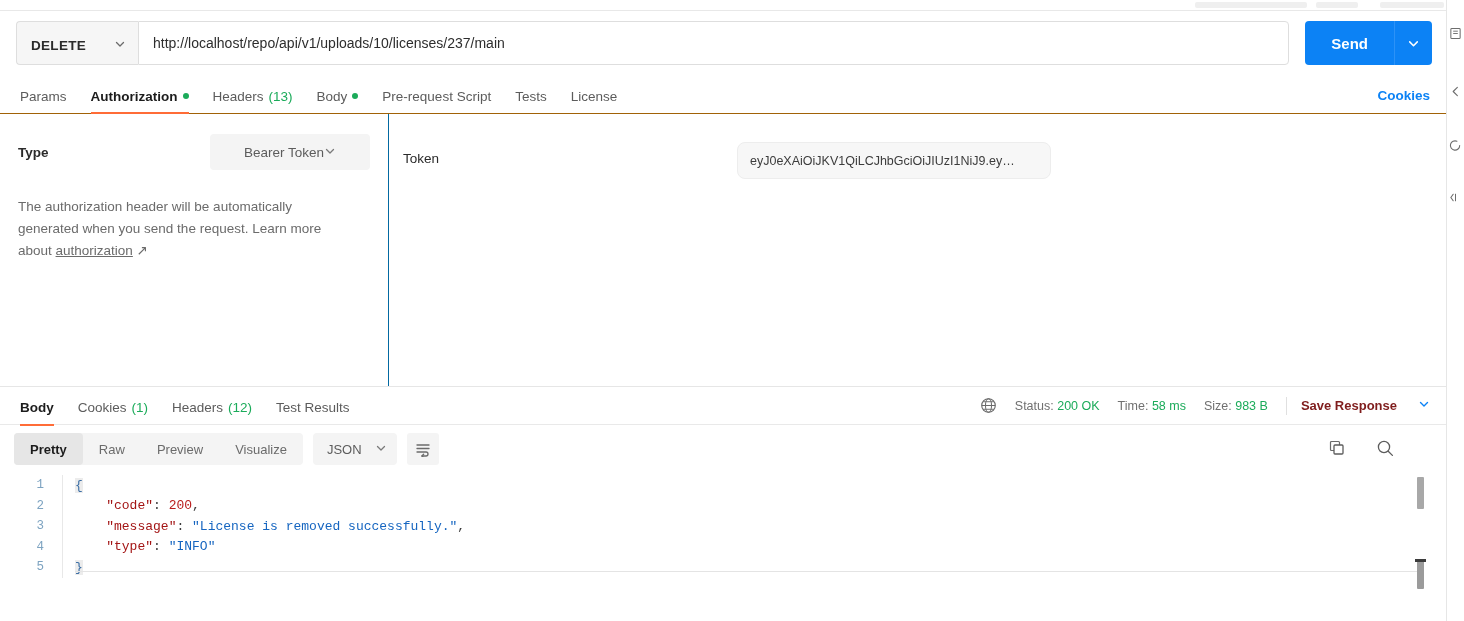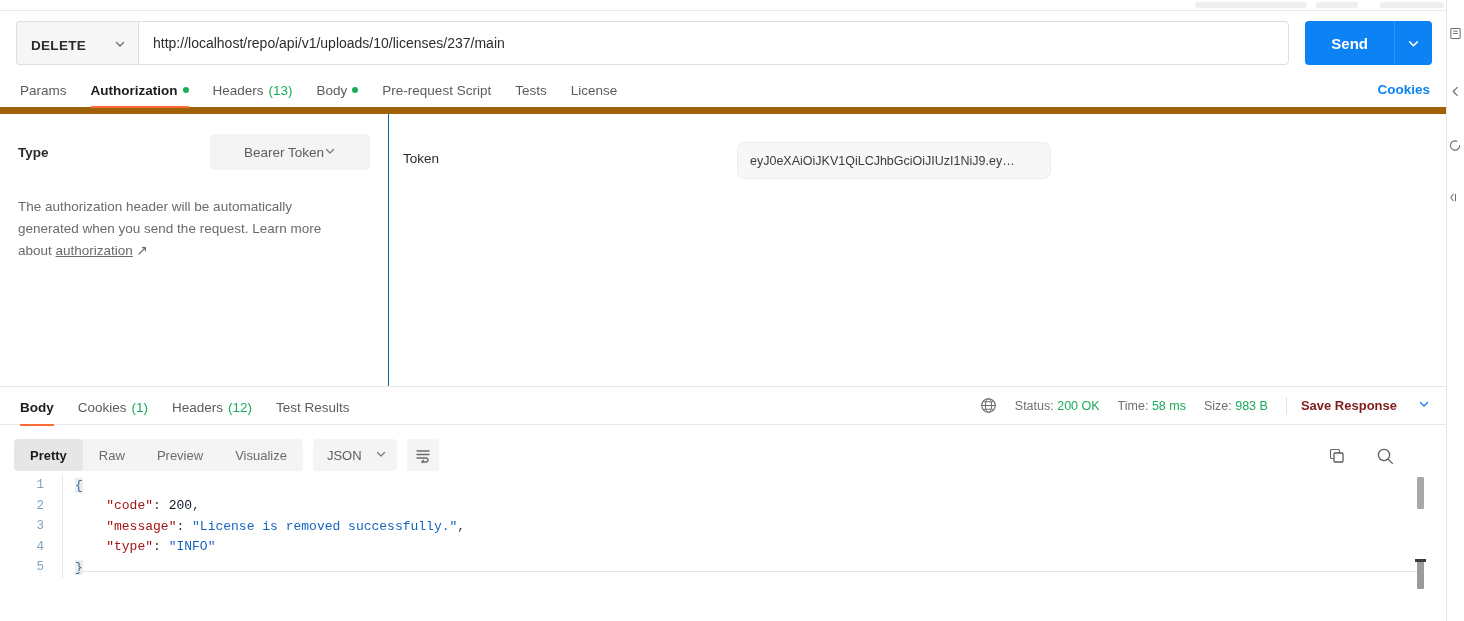--- a/index.html
+++ b/index.html
@@ -40,21 +40,21 @@
   }
   .send-caret {
     background: #0c82f5; width: 38px; height: 44px; border-radius: 0 4px 4px 0;
     border-left: 1px solid #2c92f7; display: flex; align-items: center; justify-content: center;
     cursor: pointer;
   }
 
   
   .req-tabs {
     display: flex; align-items: flex-end; gap: 0;
-    border-bottom: 7px solid #a16207; padding: 0 16px; height: 37px; margin-top: 12px;
+    border-bottom: 1px solid #a16207; padding: 0 16px; height: 37px; margin-top: 12px;
     justify-content: space-between;
   }
   .tabs-left { display: flex; align-items: flex-end; height: 37px; }
   .tab {
     font-size: 13.5px; color: #5c5c5c; padding: 0 12px 10px 12px; cursor: pointer;
     position: relative; display: flex; align-items: center; gap: 5px; line-height: 1;
     white-space: nowrap;
   }
   .tab:first-child { padding-left: 4px; }
   .tab.active { color: #1c1c1c; font-weight: 700; }
@@ -93,37 +93,37 @@
     padding: 0 16px; height: 38px; border-bottom: 1px solid #e9e9e9;
   }
   .resp-left { display: flex; align-items: flex-end; height: 38px; }
   .resp-right { display: flex; align-items: center; gap: 0; font-size: 12.5px; }
   .meta { color: #707070; margin-left: 18px; white-space: nowrap; }
   .meta b { color: #1bab5a; font-weight: 400; }
   .vdiv { width: 1px; height: 18px; background: #e0e0e0; margin: 0 14px 0 18px; }
   .save-resp { color: #7f1d1d; font-weight: 700; font-size: 13px; display: flex; align-items: flex-start; gap: 21px; cursor: pointer; }
 
   
-  .fmt-bar { display: flex; align-items: flex-end; padding: 8px 16px 0 14px; height: 46px; justify-content: space-between; gap: 32px; }
+  .fmt-bar { display: flex; align-items: flex-start; padding: 8px 16px 0 14px; height: 46px; justify-content: space-between; gap: 32px; }
   .fmt-left { display: flex; align-items: center; gap: 10px; }
   .seg { background: #f4f4f4; border-radius: 4px; display: flex; height: 32px; align-items: center; }
   .seg-item { font-size: 13px; color: #6b6b6b; padding: 0 16px; height: 32px; display: flex; align-items: center; cursor: pointer; border-radius: 4px; }
   .seg-item.active { background: #e6e6e6; color: #1c1c1c; font-weight: 700; }
   .json-sel { background: #f4f4f4; border-radius: 4px; height: 32px; width: 84px; display: flex; align-items: center; justify-content: space-between; padding: 0 10px 0 14px; font-size: 13px; color: #5c5c5c; cursor: pointer; }
   .icon-btn { width: 30px; height: 30px; display: flex; align-items: center; justify-content: center; cursor: pointer; border-radius: 3px; }
   .fmt-right { display: flex; align-items: center; gap: 18px; padding-right: 30px; }
 
   
   .code-area { position: relative; height: 116px; margin-top: 4px; overflow: hidden; }
   .code-line { display: flex; height: 20.5px; align-items: center; font-family: "Liberation Mono", monospace; font-size: 13px; }
   .ln { width: 62px; text-align: right; padding-right: 18px; color: #7da3c1; font-size: 12.5px; user-select: none; }
   .gutter-bar { width: 1px; background: #e8e8e8; height: 20.5px; }
   .code-text { padding-left: 12px; white-space: pre; }
   .c-key { color: #a31515; }
-  .c-num { color: #0f172a; }
+  .c-num { color: #b91c1c; }
   .c-str { color: #1565c0; }
   .c-pun { color: #3b3b3b; }
   .c-brace { color: #3b6ea5; background: #ececec; }
   .line5-rule { position: absolute; left: 75px; right: 22px; top: 96px; height: 1px; background: #e4e4e4; }
   .scroll-thumb { position: absolute; right: 22px; width: 7px; background: #a8a8a8; border-radius: 1px; }
 
   
   .right-rail { width: 17px; height: 621px; background: #fff; position: relative; }
   .rail-icon { position: absolute; left: 2px; color: #6d6d6d; }
 </style>

